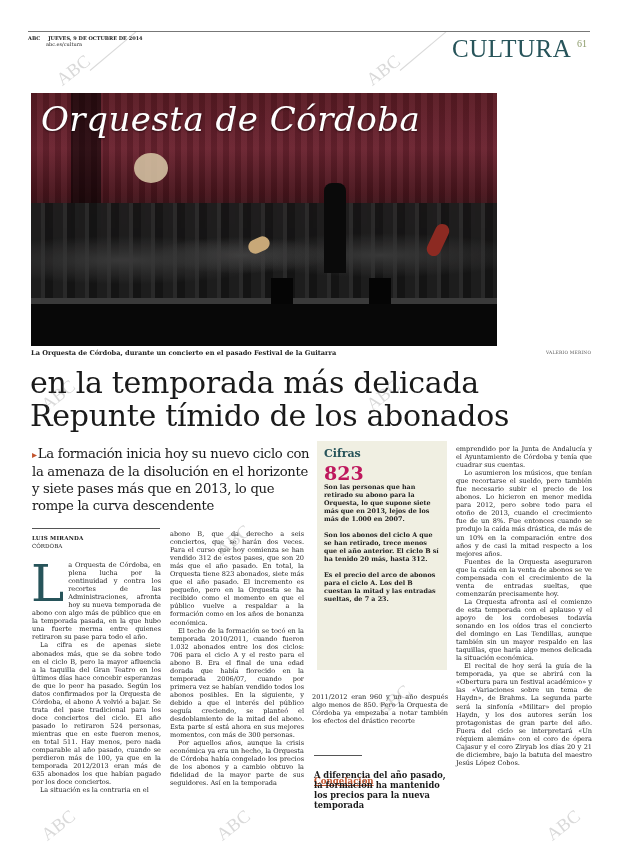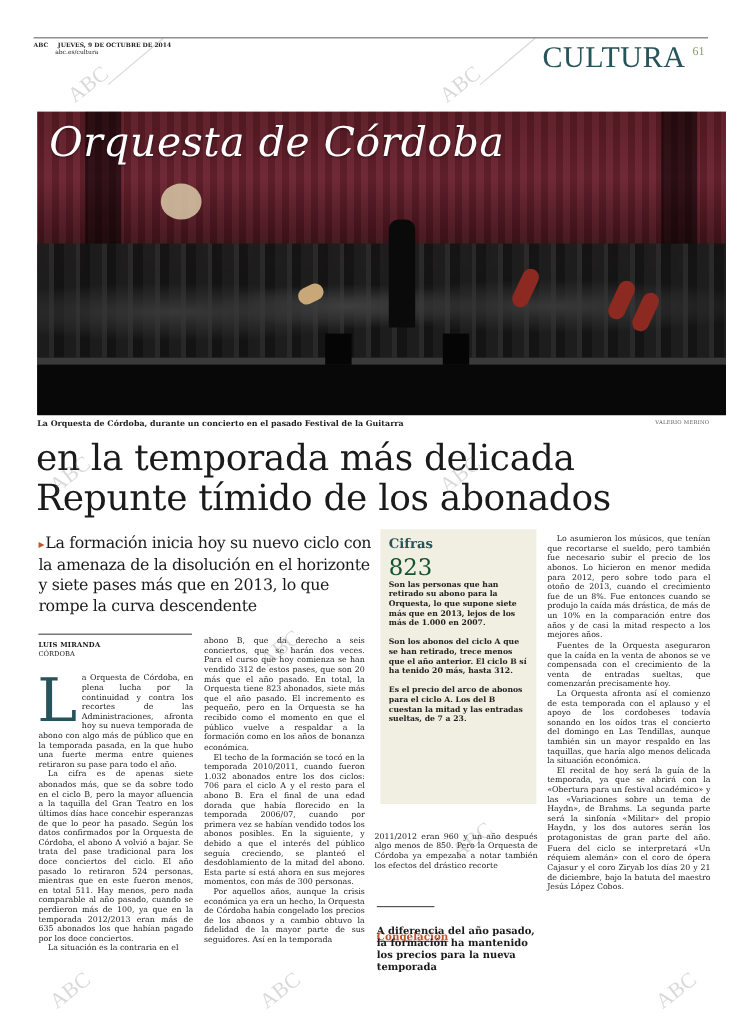--- a/index.html
+++ b/index.html
@@ -7,21 +7,21 @@
   body { position: relative; font-family: "DejaVu Serif", serif; color: #1a1a1a; }
 
   .topline { position: absolute; left: 28px; top: 31px; width: 562px; height: 1px; background: #777; }
   .masthead { position: absolute; left: 28px; top: 35px; font-size: 5px; line-height: 6px; font-weight: bold; color: #222; }
   .masthead .abc { display: inline-block; margin-right: 8px; }
   .masthead .date { display: inline-block; vertical-align: top; }
   .masthead .url { display: block; margin-left: 18px; font-weight: normal; }
   .section { position: absolute; left: 452px; top: 35px; font-family: "Liberation Serif", serif; font-size: 25px; letter-spacing: 0.5px; color: #27545a; }
   .pagenum { position: absolute; left: 577px; top: 38px; font-family: "Liberation Serif", serif; font-size: 10px; color: #8c9b6a; }
 
-  .photo { position: absolute; left: 31px; top: 93px; width: 574px; height: 253px; overflow: hidden;
+  .photo { position: absolute; left: 31px; top: 93px; width: 466px; height: 253px; overflow: hidden;
     background: linear-gradient(180deg, #5a1b24 0%, #6b2330 22%, #48151c 40%, #1b1214 58%, #121212 75%, #050505 100%); }
   .photo .curtain { position: absolute; left: 0; top: 0; width: 100%; height: 135px;
     background: repeating-linear-gradient(90deg, rgba(0,0,0,0.12) 0 6px, rgba(255,255,255,0.03) 6px 12px); }
   .photo .pillar { position: absolute; top: 0; width: 30px; height: 150px; background: rgba(0,0,0,0.55); }
   .photo .stage { position: absolute; left: 0; top: 205px; width: 100%; height: 6px; background: #3a3a3a; }
   .photo .stage-front { position: absolute; left: 0; top: 211px; width: 100%; height: 42px; background: #080808; }
   .photo .musicians { position: absolute; left: 0; top: 110px; width: 100%; height: 95px;
     background: radial-gradient(ellipse at 20% 60%, #3b3b3b 0, transparent 30%),
                 radial-gradient(ellipse at 45% 55%, #444 0, transparent 25%),
                 radial-gradient(ellipse at 75% 55%, #3a3a3a 0, transparent 30%),
@@ -50,21 +50,21 @@
   .col p.noindent { text-indent: 0; }
   .col1 { left: 32px; top: 561px; width: 129px; }
   .col2 { left: 170px; top: 530px; width: 134px; }
   .col3 { left: 312px; top: 693px; width: 136px; }
   .col4 { left: 456px; top: 445px; width: 136px; }
 
   .dropcap { float: left; font-family: "DejaVu Serif", serif; font-size: 50px; line-height: 42px; color: #27545a; margin: 2px 4px 0 -1px; }
 
   .cifras { position: absolute; left: 317px; top: 441px; width: 130px; height: 229px; background: #f0efe2; padding: 6px 7px; }
   .cifras .title { font-size: 11px; color: #27545a; font-weight: bold; margin-bottom: 3px; }
-  .cifras .num { font-size: 19px; line-height: 20px; color: #14532d; font-weight: normal; }
+  .cifras .num { font-size: 19px; line-height: 20px; color: #be185d; font-weight: bold; }
   .cifras .txt { font-size: 6.4px; line-height: 8px; font-weight: bold; color: #222; margin-bottom: 8px; }
 
   .congel-rule { position: absolute; left: 314px; top: 755px; width: 48px; height: 1px; background: #555; }
   .congel-label { position: absolute; left: 314px; top: 776px; font-size: 8.6px; font-weight: bold; color: #c2542d; text-decoration: underline; }
   .congel-text { position: absolute; left: 314px; top: 770px; width: 134px; font-size: 8.3px; line-height: 10px; font-weight: bold; color: #1a1a1a; }
 
   .watermark { position: absolute; font-family: "Liberation Serif", serif; font-size: 18px; color: rgba(120,120,120,0.28); transform: rotate(-38deg); pointer-events: none; }
   .wmline { position: absolute; height: 1px; background: rgba(120,120,120,0.28); transform-origin: left center; transform: rotate(-40deg); pointer-events: none; }
 </style>
 </head>
@@ -136,20 +136,21 @@
 
 <div class="col col3">
   <p class="noindent">2011/2012 eran 960 y un año después algo menos de 850. Pero la Orquesta de Córdoba ya empezaba a notar también los efectos del drástico recorte</p>
 </div>
 
 <div class="congel-rule"></div>
 <div class="congel-label">Congelación</div>
 <div class="congel-text">A diferencia del año pasado, la formación ha mantenido los precios para la nueva temporada</div>
 
 <div class="col col4">
+  <p class="noindent">emprendido por la Junta de Andalucía y el Ayuntamiento de Córdoba y tenía que cuadrar sus cuentas.</p>
   <p>Lo asumieron los músicos, que tenían que recortarse el sueldo, pero también fue necesario subir el precio de los abonos. Lo hicieron en menor medida para 2012, pero sobre todo para el otoño de 2013, cuando el crecimiento fue de un 8%. Fue entonces cuando se produjo la caída más drástica, de más de un 10% en la comparación entre dos años y de casi la mitad respecto a los mejores años.</p>
   <p>Fuentes de la Orquesta aseguraron que la caída en la venta de abonos se ve compensada con el crecimiento de la venta de entradas sueltas, que comenzarán precisamente hoy.</p>
   <p>La Orquesta afronta así el comienzo de esta temporada con el aplauso y el apoyo de los cordobeses todavía sonando en los oídos tras el concierto del domingo en Las Tendillas, aunque también sin un mayor respaldo en las taquillas, que haría algo menos delicada la situación económica.</p>
   <p>El recital de hoy será la guía de la temporada, ya que se abrirá con la «Obertura para un festival académico» y las «Variaciones sobre un tema de Haydn», de Brahms. La segunda parte será la sinfonía «Militar» del propio Haydn, y los dos autores serán los protagonistas de gran parte del año. Fuera del ciclo se interpretará «Un réquiem alemán» con el coro de ópera Cajasur y el coro Ziryab los días 20 y 21 de diciembre, bajo la batuta del maestro Jesús López Cobos.</p>
 </div>
 
 <div class="watermark" style="left:55px; top:60px;">ABC</div>
 <div class="wmline" style="left:90px; top:70px; width:60px;"></div>
 <div class="watermark" style="left:365px; top:60px;">ABC</div>
 <div class="wmline" style="left:400px; top:70px; width:60px;"></div>

